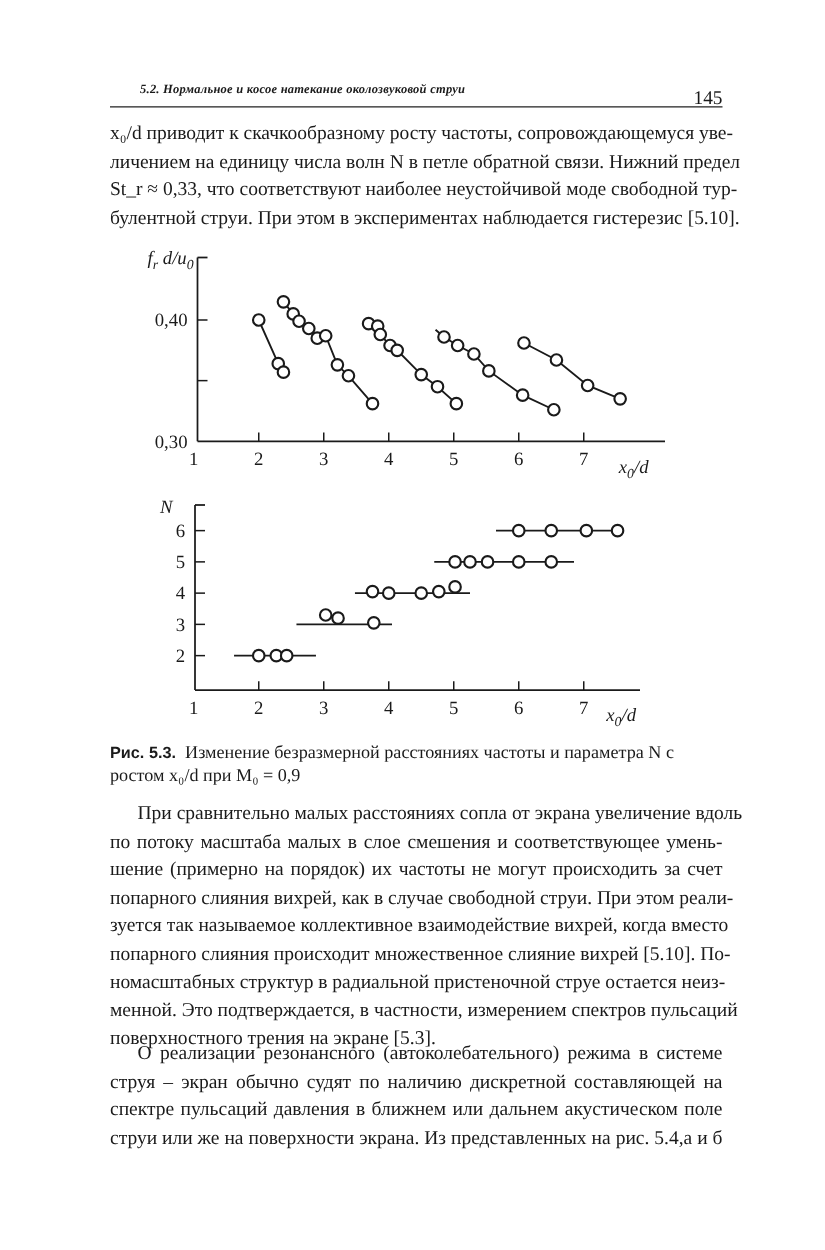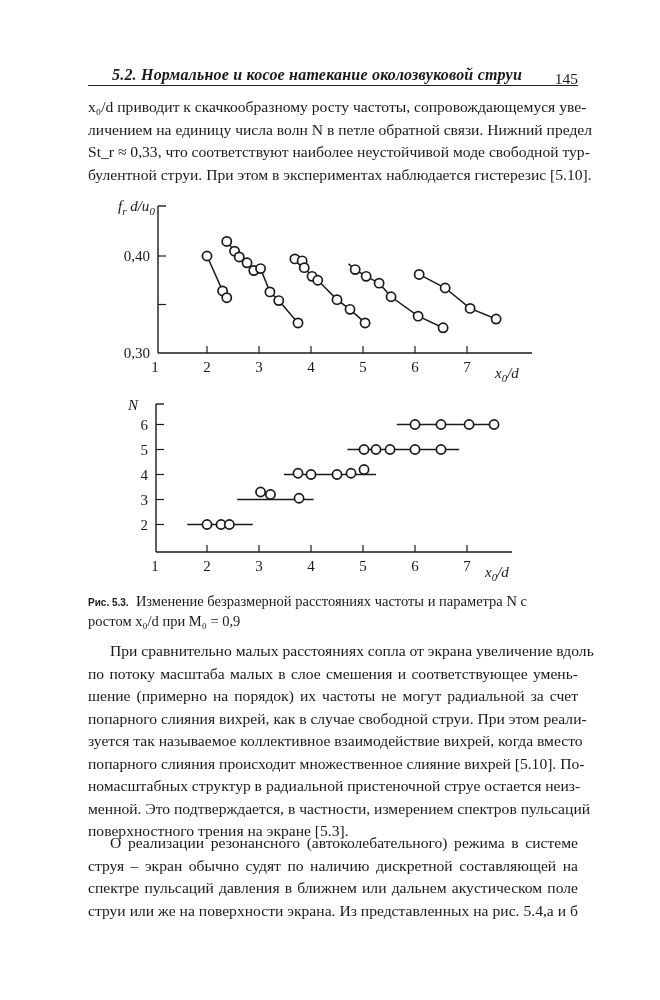--- a/index.html
+++ b/index.html
@@ -1,25 +1,25 @@
 <!DOCTYPE html>
 <html><head>
 <meta charset="utf-8">
 <style>
   html, body { margin:0; padding:0; background:#fff; }
   body { width:660px; height:1000px; position:relative; overflow:hidden; font-family:"Liberation Serif","DejaVu Serif",serif; color:#1a1a1a; }
   .hdr { position:absolute; left:88px; top:66px; width:490px; height:19px; border-bottom:1.5px solid #222; }
-  .hdr-title { position:absolute; left:24px; top:0; font-style:italic; font-weight:bold; font-size:16px; letter-spacing:0.2px; }
+  .hdr-title { position:absolute; left:24px; top:0; font-style:italic; font-weight:bold; font-size:10px; letter-spacing:0.2px; }
   .hdr-page { position:absolute; right:0; top:4px; font-size:15.5px; }
   .para { position:absolute; left:88px; width:490px; font-size:15.6px; line-height:22.5px; text-align:justify; }
   .para .ln { display:block; text-align:justify; text-align-last:justify; white-space:nowrap; }
   .para .ln.last { text-align-last:left; }
   .indent { padding-left:22px; }
   .cap { position:absolute; left:88px; top:592px; width:490px; font-size:14.5px; line-height:19px; }
-  .cap b { font-family:"Liberation Sans",sans-serif; font-weight:bold; font-size:10px; }
+  .cap b { font-family:"Liberation Sans",sans-serif; font-weight:bold; font-size:13px; }
   svg { position:absolute; left:0; top:0; }
   svg text { font-family:"Liberation Serif",serif; font-size:15px; fill:#1a1a1a; }
 </style>
 </head>
 <body>
 
 <div class="hdr">
   <span class="hdr-title">5.2. Нормальное и косое натекание околозвуковой струи</span>
   <span class="hdr-page">145</span>
 </div>
@@ -151,21 +151,21 @@
 <div class="cap">
   <div style="padding-left:0">
     <b>Рис. 5.3.</b>&nbsp;&nbsp;<span>Изменение безразмерной расстояниях частоты и параметра N с</span>
   </div>
   <div><span>ростом x₀/d при M₀ = 0,9</span></div>
 </div>
 
 <div class="para" style="top:640px">
   <span class="ln indent">При сравнительно малых расстояниях сопла от экрана увеличение вдоль</span>
   <span class="ln">по потоку масштаба малых в слое смешения и соответствующее умень-</span>
-  <span class="ln">шение (примерно на порядок) их частоты не могут радиальной за счет</span>
+  <span class="ln">шение (примерно на порядок) их частоты не могут происходить за счет</span>
   <span class="ln">попарного слияния вихрей, как в случае свободной струи. При этом реали-</span>
   <span class="ln">зуется так называемое коллективное взаимодействие вихрей, когда вместо</span>
   <span class="ln">попарного слияния происходит множественное слияние вихрей [5.10]. По-</span>
   <span class="ln">номасштабных структур в радиальной пристеночной струе остается неиз-</span>
   <span class="ln">менной. Это подтверждается, в частности, измерением спектров пульсаций</span>
   <span class="ln last">поверхностного трения на экране [5.3].</span>
 </div>
 
 <div class="para" style="top:832px">
   <span class="ln indent">О реализации резонансного (автоколебательного) режима в системе</span>

